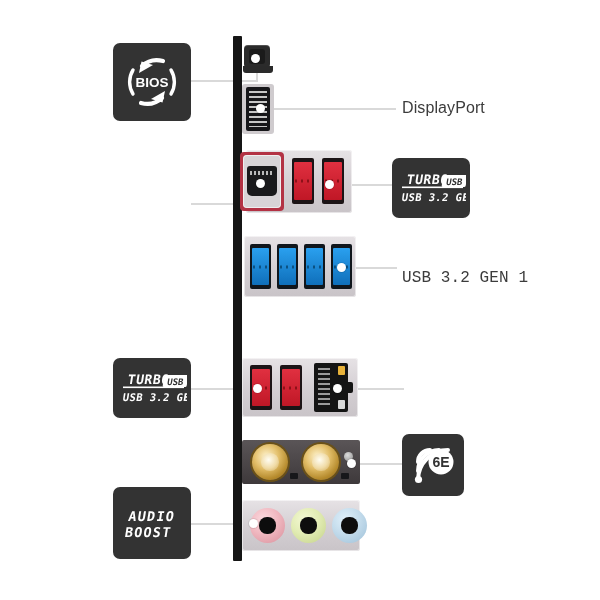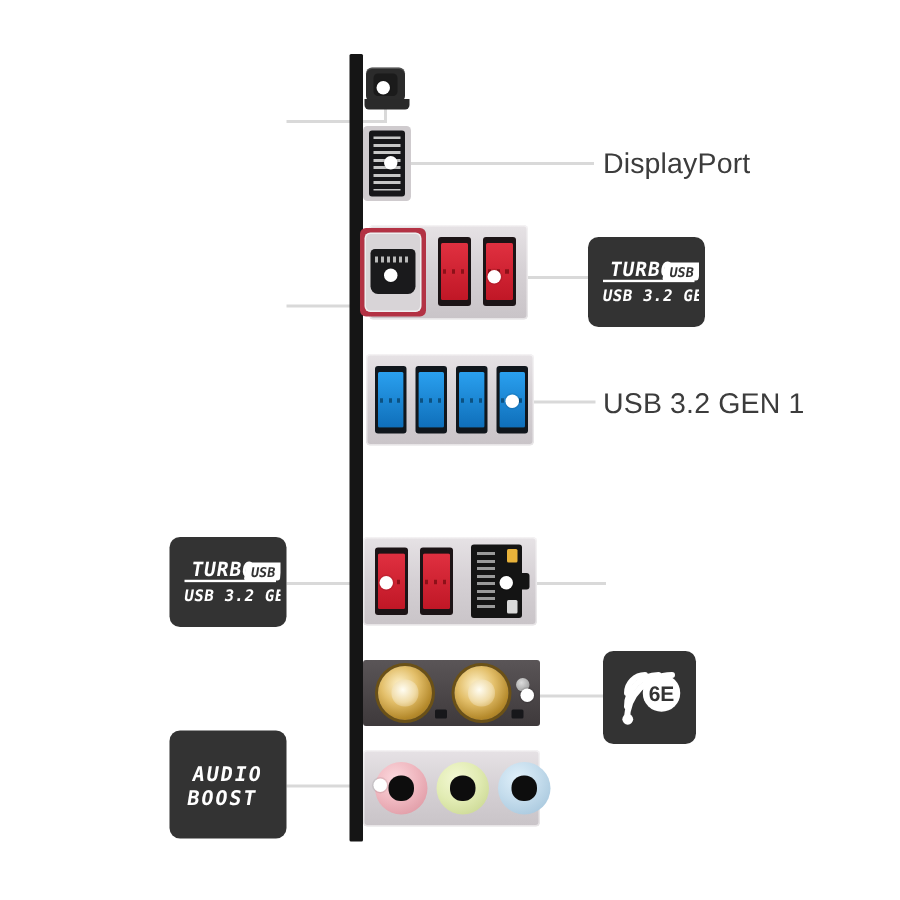--- a/index.html
+++ b/index.html
@@ -16,21 +16,21 @@
   .lead.v{width:2px;}
   .dot{position:absolute;width:9px;height:9px;border-radius:50%;
        background:#ffffff;box-shadow:0 0 0 1px rgba(0,0,0,.08);}
 
   
   .badge{position:absolute;background:#333333;border-radius:7px;
          display:flex;align-items:center;justify-content:center;}
   .badge svg{display:block;}
 
   
-  .tlabel{position:absolute;color:#3c3c3c;font-size:19px;
+  .tlabel{position:absolute;color:#3c3c3c;font-size:16px;
           letter-spacing:.1px;white-space:nowrap;
           font-family:"Liberation Sans",sans-serif;}
 
   
   #shield{position:absolute;left:233px;top:36px;width:9px;height:525px;
           background:#151515;border-radius:1px;}
 
   
   .blk{position:absolute;}
   .plate{position:absolute;background:#ded9dc;
@@ -232,20 +232,31 @@
   <div class="dot" style="left:251px;top:54px;"></div>
   <div class="dot" style="left:256px;top:104px;"></div>
   <div class="dot" style="left:256px;top:179px;"></div>
   <div class="dot" style="left:325px;top:180px;"></div>
   <div class="dot" style="left:337px;top:263px;"></div>
   <div class="dot" style="left:253px;top:384px;"></div>
   <div class="dot" style="left:333px;top:384px;"></div>
   <div class="dot" style="left:347px;top:459px;"></div>
   <div class="dot" style="left:249px;top:519px;"></div>
 
+  <div class="badge" style="left:113px;top:43px;width:78px;height:78px;">
+    <svg width="66" height="66" viewBox="0 0 66 66">
+      <path d="M14 45 A23 23 0 0 1 14 21" fill="none" stroke="#fff" stroke-width="3.4" stroke-linecap="round"></path>
+      <path d="M52 21 A23 23 0 0 1 52 45" fill="none" stroke="#fff" stroke-width="3.4" stroke-linecap="round"></path>
+      <path d="M23 17 A22 22 0 0 1 44 12" fill="none" stroke="#fff" stroke-width="4.2" stroke-linecap="round"></path>
+      <path d="M43 49 A22 22 0 0 1 22 54" fill="none" stroke="#fff" stroke-width="4.2" stroke-linecap="round"></path>
+      <path d="M20 24 L22.5 12.5 L34 16 Z" fill="#fff"></path>
+      <path d="M46 42 L43.5 53.5 L32 50 Z" fill="#fff"></path>
+      <text x="33" y="38" text-anchor="middle" fill="#fff" font-size="13.5" font-weight="bold" font-family="Liberation Sans, sans-serif">BIOS</text>
+    </svg>
+  </div>
 
 
   <div class="badge" style="left:392px;top:158px;width:78px;height:60px;">
     <svg width="70" height="46" viewBox="0 0 70 46">
       <g transform="skewX(-9)">
         <text x="13" y="19" fill="#fff" font-size="13" font-weight="bold" letter-spacing="0.6" font-family="DejaVu Sans Mono, monospace">TURBO</text>
       </g>
       <g transform="skewX(-9)">
         <rect x="49" y="10" width="24" height="12" rx="1.5" fill="#fff"></rect>
         <text x="61" y="19.6" text-anchor="middle" fill="#333" font-size="9" font-weight="bold" font-family="DejaVu Sans Mono, monospace">USB</text>
@@ -290,15 +301,15 @@
   <div class="badge" style="left:113px;top:487px;width:78px;height:72px;">
     <svg width="70" height="46" viewBox="0 0 70 46">
       <g transform="skewX(-9)">
         <text x="14" y="21" fill="#fff" font-size="13.5" font-weight="bold" letter-spacing="1.2" font-family="DejaVu Sans Mono, monospace">AUDIO</text>
         <text x="13" y="37" fill="#fff" font-size="13.5" font-weight="bold" letter-spacing="1.2" font-family="DejaVu Sans Mono, monospace">BOOST</text>
       </g>
     </svg>
   </div>
 
   <div class="tlabel" style="left:402px;top:99px;">DisplayPort</div>
-  <div class="tlabel" style="left:402px;top:259px;">USB 3.2 GEN 1</div>
+  <div class="tlabel" style="left:402px;top:269px;font-family:Liberation Mono, monospace;">USB 3.2 GEN 1</div>
 
 </div>
 
 </body></html>

